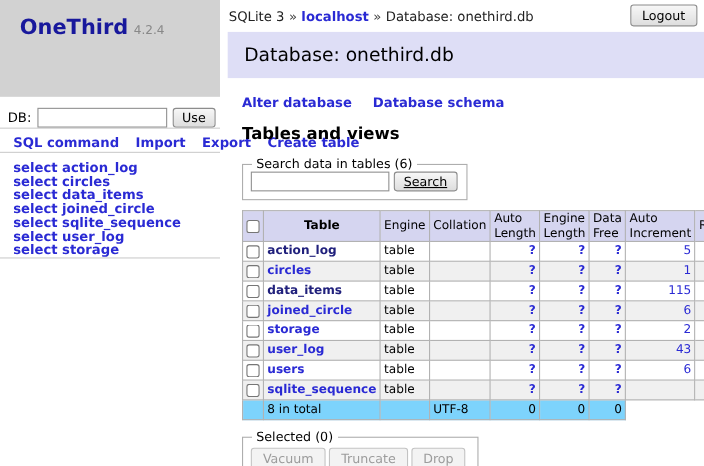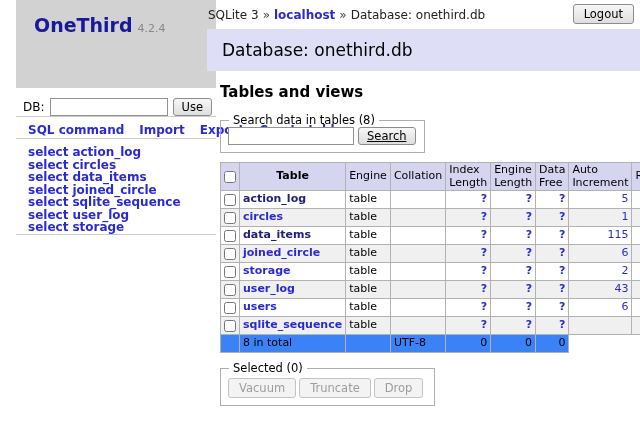--- a/index.html
+++ b/index.html
@@ -9,21 +9,21 @@
     font-size: 12px;
     color: #000;
     background: #fff;
     overflow: hidden;
     position: relative;
   }
   a { text-decoration: none; cursor: pointer; }
   .link { color: #2a2ad4; font-weight: bold; }
 
   
-  #sidebar { position: absolute; left: 16px; top: 0; width: 200px; }
+  #sidebar { position: absolute; left: 0; top: 0; width: 200px; }
   .h1-block {
     height: 88px; background: #d2d2d2;
     padding: 14px 0 0 18px;
   }
   .app-title { font-size: 19px; font-weight: bold; color: #18189c; }
   .app-version { font-size: 11px; font-weight: normal; color: #888; margin-left: 5px; }
   .db-row { margin: 10px 0 0 7px; display: flex; align-items: center; }
   .db-row label { margin-right: 5px; }
   .db-input {
     width: 118px; height: 18px; border: 1px solid #919191; background: #fff;
@@ -78,21 +78,21 @@
   table.grid thead th, table.grid thead td { background: #d5d5f0; }
   table.grid thead th.col-table { font-weight: bold; text-align: center; }
   .check-cell { width: 18px; text-align: center !important; }
   .check-cell input { width: 12px; height: 12px; margin: 1px 0 0 0; vertical-align: middle; }
   table.grid tbody td { height: 18px; }
   table.grid tbody tr:nth-child(even) td { background: #f0f0f0; }
   td.name-cell a { font-weight: bold; color: #2a2ad4; }
   td.name-cell a.visited { color: #20207c; }
   td.num { text-align: right !important; }
   td.num a, td.num span { color: #2a2ad4; }
-  table.grid tfoot td { background: #3b82f6; height: 18px; margin-top: 20px; }
+  table.grid tfoot td { background: #7dd3fc; height: 18px; margin-top: 20px; }
   tfoot .total-cell { font-weight: bold; }
   tfoot td.num { color: #000; }
 
   
   .selected-fs { margin-top: 8px; }
   .btn-disabled {
     font-family: inherit; font-size: 11.5px; color: #9c9c9c;
     background: #f3f3f3; border: 1px solid #c3c3c3; border-radius: 3px;
     padding: 2px 10px; margin: 3px 3px 0 0;
   }
@@ -130,25 +130,28 @@
   <div class="topbar">
     <span class="breadcrumb">
       <span>SQLite 3</span><span class="sep">»</span><a class="link">localhost</a><span class="sep">»</span><span>Database: onethird.db</span>
     </span>
     <button class="btn logout-btn">Logout</button>
   </div>
 
   <h2 class="title-bar">Database: onethird.db</h2>
 
   <div class="content">
+    <div class="actions-row">
+      <a class="link">Alter database</a><a class="link">Database schema</a>
+    </div>
 
     <h3>Tables and views</h3>
 
     <fieldset class="search-fs">
-      <legend>Search data in tables (8)</legend>
+      <legend>Search data in tables (6)</legend>
       <input class="search-input" type="text" value="" style=""><button class="btn">Search</button>
     </fieldset>
 
     <table class="grid">
       <colgroup>
         <col style="width:18px">
           <col style="width:94px">
           <col style="width:36px">
           <col style="width:50px">
         <col style="width:44px">
@@ -156,21 +159,21 @@
           <col style="width:37px">
           <col style="width:60px">
           <col style="width:29px">
       </colgroup>
       <thead>
         <tr>
           <td class="check-cell"><input type="checkbox" style=""></td>
           <th class="col-table">Table</th>
           <th>Engine</th>
           <th>Collation</th>
-          <th>Index Length</th>
+          <th>Auto Length</th>
           <th>Engine Length</th>
           <th>Data Free</th>
           <th>Auto Increment</th>
           <th>Rows</th>
         </tr>
       </thead>
       <tbody>
           <tr>
     <td class="check-cell"><input type="checkbox" style=""></td>
     <td class="name-cell"><a class="visited">action_log</a></td>

